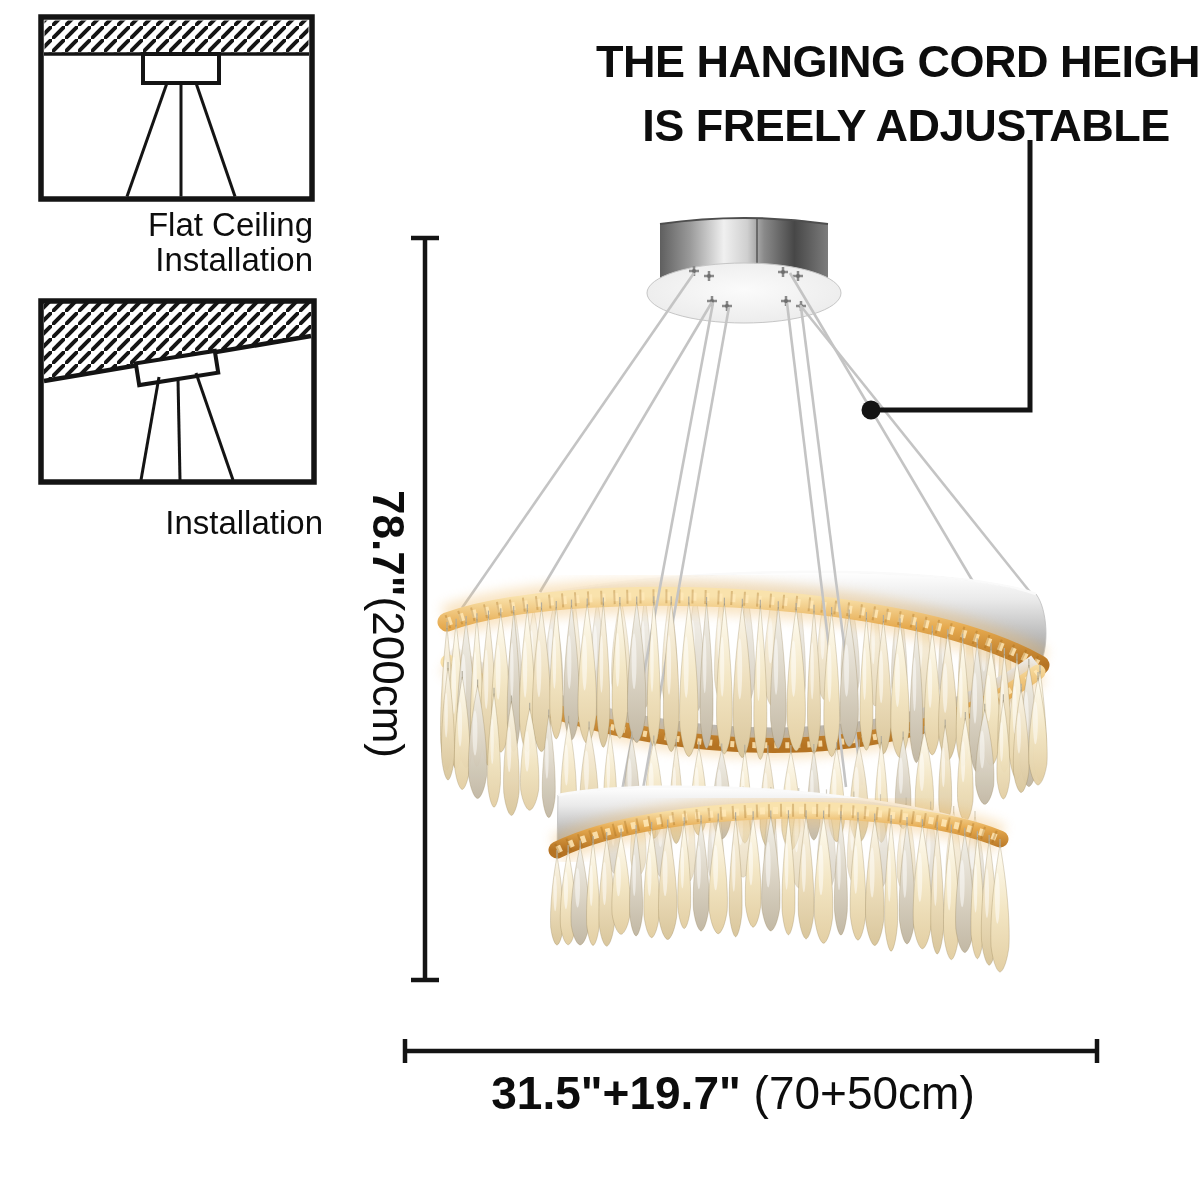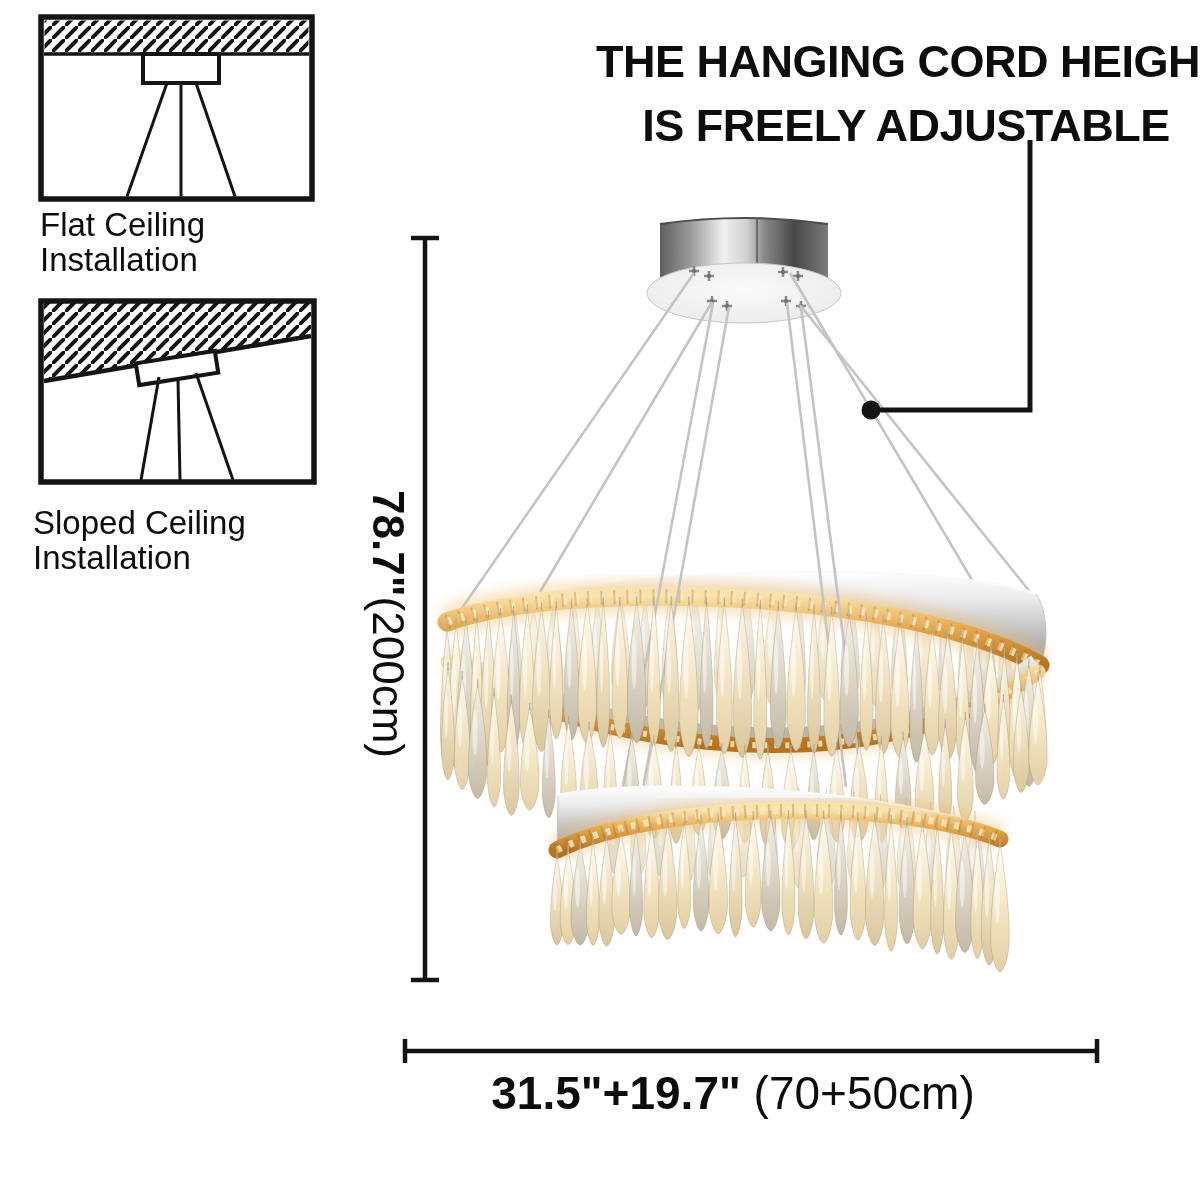--- a/index.html
+++ b/index.html
@@ -1,20 +1,20 @@
 <!DOCTYPE html>
 <html><head>
 <meta charset="utf-8">
 <style>
   html,body{margin:0;padding:0;background:#fff;}
   .canvas{position:relative;width:1200px;height:1200px;background:#ffffff;overflow:hidden;
           font-family:"Liberation Sans", sans-serif;color:#0d0d0d;}
   .canvas svg{position:absolute;left:0;top:0;}
   .txt{position:absolute;color:#0d0d0d;}
-  .diagram-label{font-size:33px;line-height:35px;font-weight:500;text-align:left;}
+  .diagram-label{font-size:33px;line-height:35px;font-weight:500;text-align:right;}
   .heading{left:596px;top:30px;width:620px;font-size:45px;line-height:64px;font-weight:700;
            letter-spacing:-0.5px;text-align:center;white-space:nowrap;}
   .dim-h{left:403px;top:1066px;width:660px;font-size:46px;text-align:center;white-space:nowrap;}
   .dim-v{left:388px;top:624px;transform:translate(-50%,-50%) rotate(90deg);font-size:44px;
          white-space:nowrap;}
   .b{font-weight:700;}
   .r{font-weight:400;}
 </style>
 </head>
 <body>
@@ -884,21 +884,20 @@
     <circle cx="871" cy="410" r="9.5" fill="#141414"></circle>
   </g>
 </svg>
 
 <div class="txt diagram-label" style="left:40px;top:207px;width:273px;">
   <div>Flat Ceiling</div>
   <div>Installation</div>
 </div>
 
 <div class="txt diagram-label" style="left:33px;top:505px;width:290px;">
-  <div>Sloped Ceiling</div>
   <div>Installation</div>
 </div>
 
 <div class="txt heading">
   <div>THE HANGING CORD HEIGHT</div>
   <div>IS FREELY ADJUSTABLE</div>
 </div>
 
 <div class="txt dim-v">
   <span class="b">78.7"</span><span class="r">(200cm)</span>

